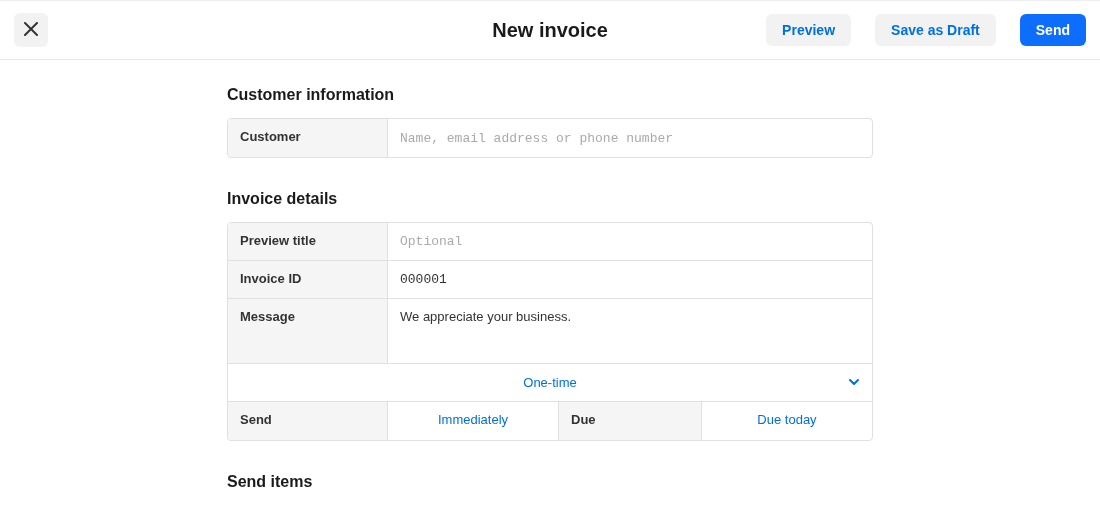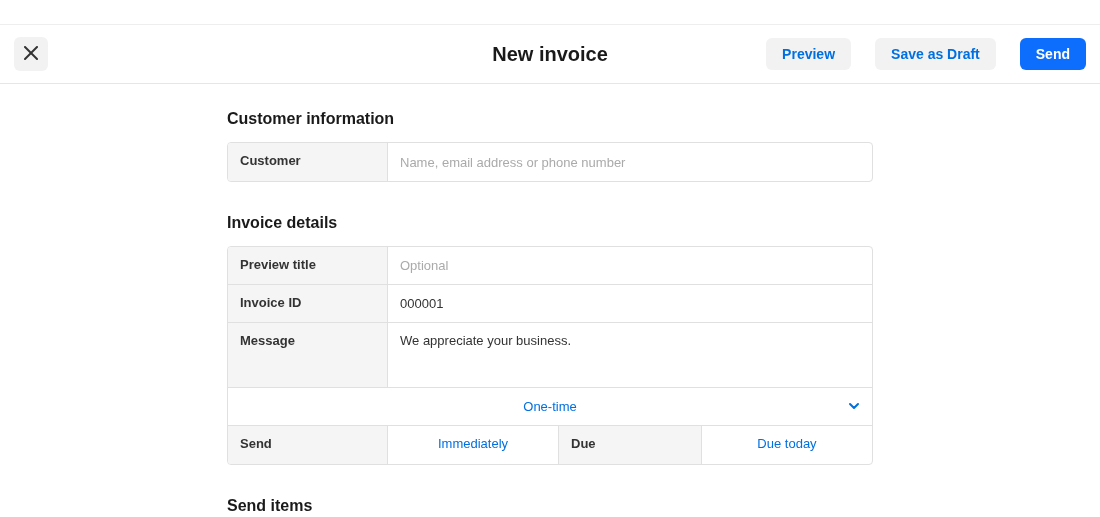--- a/index.html
+++ b/index.html
@@ -11,21 +11,20 @@
       height: 517px;
       overflow: hidden;
     }
     .header {
       display: flex;
       align-items: center;
       justify-content: space-between;
       padding: 12px 14px;
       border-bottom: 1px solid #e6e6e6;
       border-top: 1px solid #eee;
-      margin-top: 24px;
     }
     .close-btn {
       width: 34px;
       height: 34px;
       background: #f2f2f2;
       border: none;
       border-radius: 6px;
       display: flex;
       align-items: center;
       justify-content: center;
@@ -93,21 +92,21 @@
     .form-value {
       flex: 1;
       display: flex;
       align-items: center;
     }
     .form-input {
       width: 100%;
       border: none;
       padding: 10px 12px;
       font-size: 13px;
-      font-family: Liberation Sans, sans-serif;
+      font-family: Liberation Mono, monospace;
       outline: none;
       background: transparent;
       color: #333;
     }
     .form-input::placeholder { color: #aaa; }
     .form-textarea {
       width: 100%;
       border: none;
       padding: 10px 12px;
       font-size: 13px;

